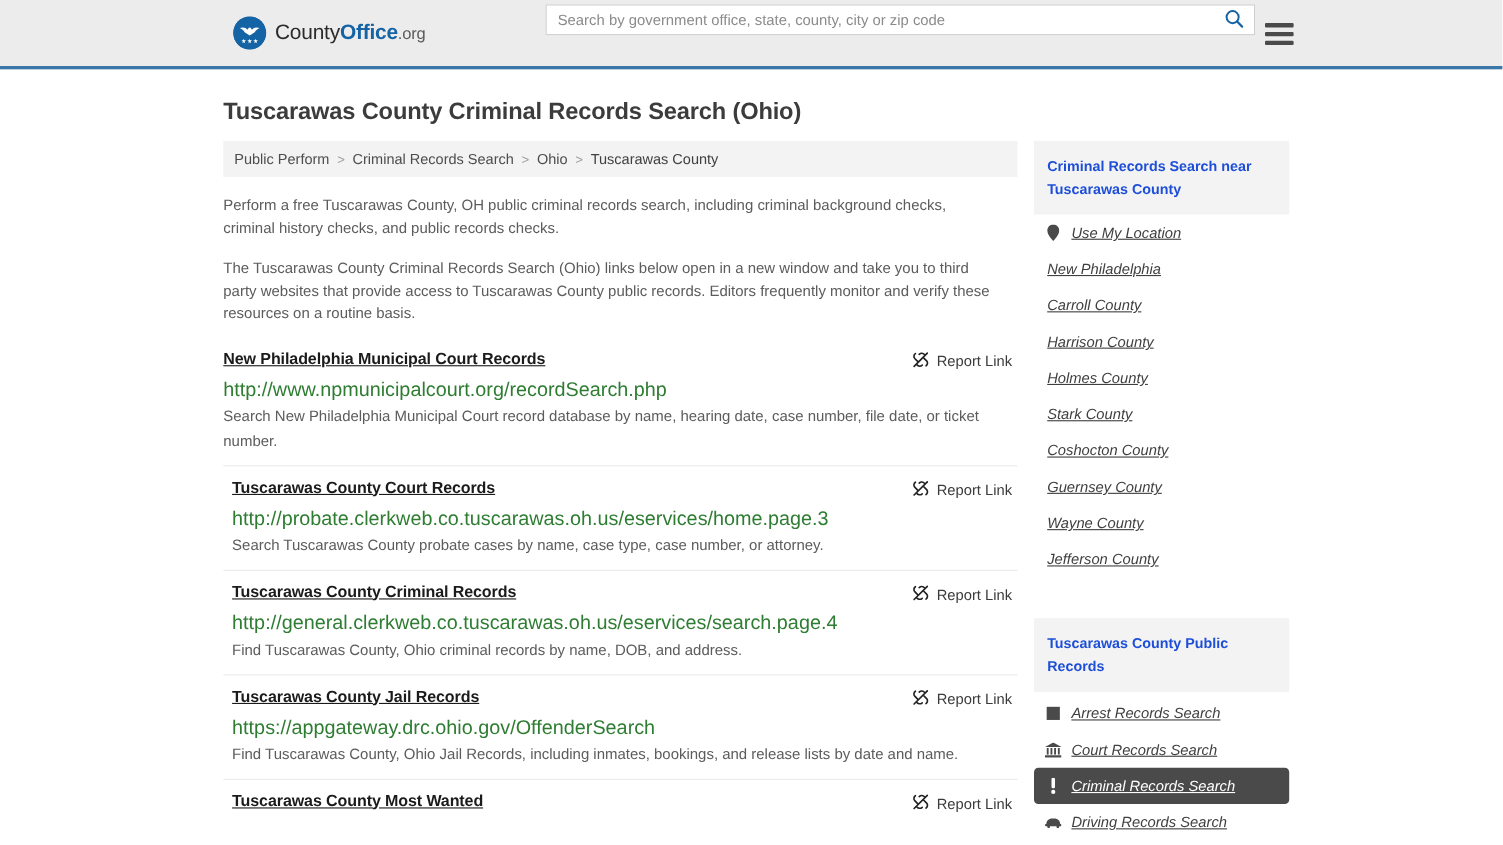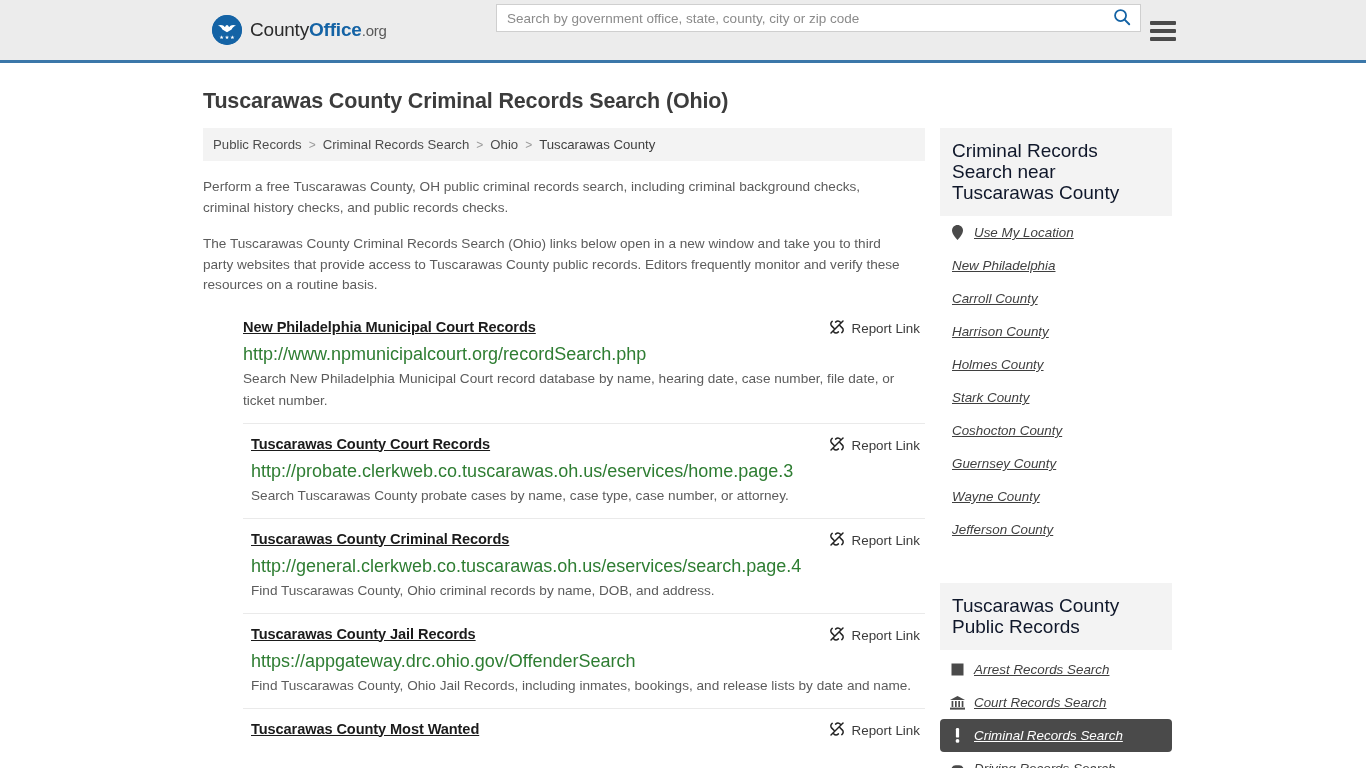--- a/index.html
+++ b/index.html
@@ -146,21 +146,21 @@
     margin: 16px 0 0 0;
     max-width: 700px;
   }
   .intro-p a {
     color: #3a3a3a;
     text-decoration: underline;
     font-weight: 500;
   }
 
   
-  #results { margin-top: 20px; margin-left: 40px; }
+  #results { margin-top: 20px; }
   .result {
     border-top: 1px solid #eaeaea;
     padding: 12px 0 11px 0;
   }
   .result:first-child { border-top: 0; padding-top: 3px; }
   .result-head {
     display: flex;
     align-items: flex-start;
     justify-content: space-between;
   }
@@ -200,23 +200,23 @@
     margin-top: 3px;
     padding-left: 8px;
     max-width: 705px;
   }
   .result:first-child .result-desc { padding-left: 0; }
 
   
   .side-box-title {
     background: #f3f3f3;
     padding: 12px 12px 13px 12px;
-    font-size: 19px;
-    font-weight: normal;
-    color: #0f172a;
+    font-size: 13px;
+    font-weight: bold;
+    color: #1d4ed8;
     line-height: 21px;
   }
   .side-list { margin: 0; padding: 0; list-style: none; font-style: italic; }
   .side-list li { margin: 0; }
   .side-link {
     display: flex;
     align-items: center;
     gap: 9px;
     padding: 9px 10px;
     font-size: 13.4px;
@@ -281,21 +281,21 @@
 
 <div id="page">
 
   <h1 id="page-title">Tuscarawas County Criminal Records Search (Ohio)</h1>
 
   <div id="content-row">
 
     <div id="main-col">
 
       <nav id="breadcrumb">
-          <a href="#">Public Records</a>
+          <a href="#">Public Perform</a>
           <span class="crumb-sep">&gt;</span>
           <a href="#">Criminal Records Search</a>
           <span class="crumb-sep">&gt;</span>
           <a href="#">Ohio</a>
           <span class="crumb-sep">&gt;</span>
           <span class="crumb-current">Tuscarawas County</span>
         </nav>
 
       <p class="intro-p">Perform a free Tuscarawas County, OH public criminal records search, including criminal background checks, criminal history checks, and public records checks.</p>
       <p class="intro-p">The Tuscarawas County Criminal Records Search (Ohio) links below open in a new window and take you to third party websites that provide access to Tuscarawas County public records. Editors frequently monitor and verify these resources on a routine basis.</p>

